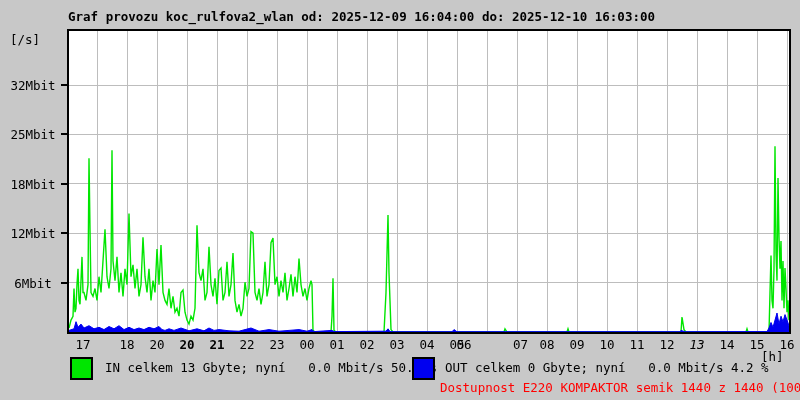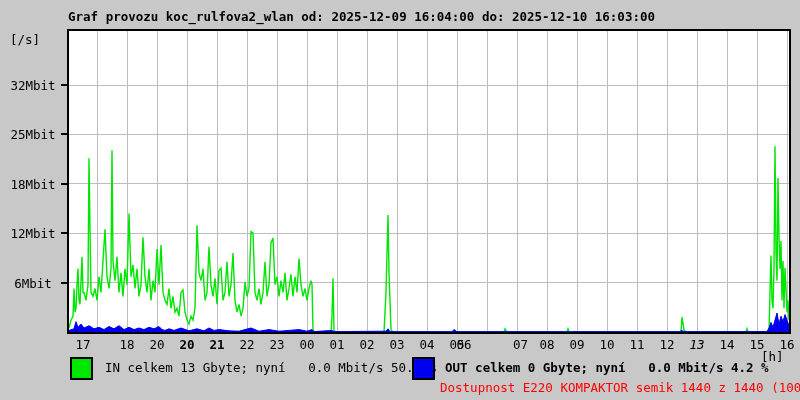--- a/index.html
+++ b/index.html
@@ -96,15 +96,15 @@
     <span class="xlab" style="left: 716px;">14</span>
     <span class="xlab" style="left: 746px;">15</span>
     <span class="xlab" style="left: 776px;">16</span>
   </div>
 <div class="xunit">[h]</div>
 
 <div class="legend-swatch" id="in-swatch" style="left: 70px; top: 357px; background: rgb(0, 230, 0);"></div>
 <div class="legend-text" style="left:105px;">IN celkem 13 Gbyte; nyní   0.0 Mbit/s 50.0 %</div>
 
 <div class="legend-swatch" id="out-swatch" style="left: 412px; top: 357px; background: rgb(0, 0, 240);"></div>
-<div class="legend-text" style="left:445px;font-weight:bold;">OUT celkem 0 Gbyte; nyní   0.0 Mbit/s 4.2 %</div>
+<div class="legend-text" style="left:445px;">OUT celkem 0 Gbyte; nyní   0.0 Mbit/s 4.2 %</div>
 
 <div class="avail-text" id="avail" style="color: rgb(255, 0, 0);">Dostupnost E220 KOMPAKTOR semik 1440 z 1440 (100.0 %)</div>
 
 </body></html>

